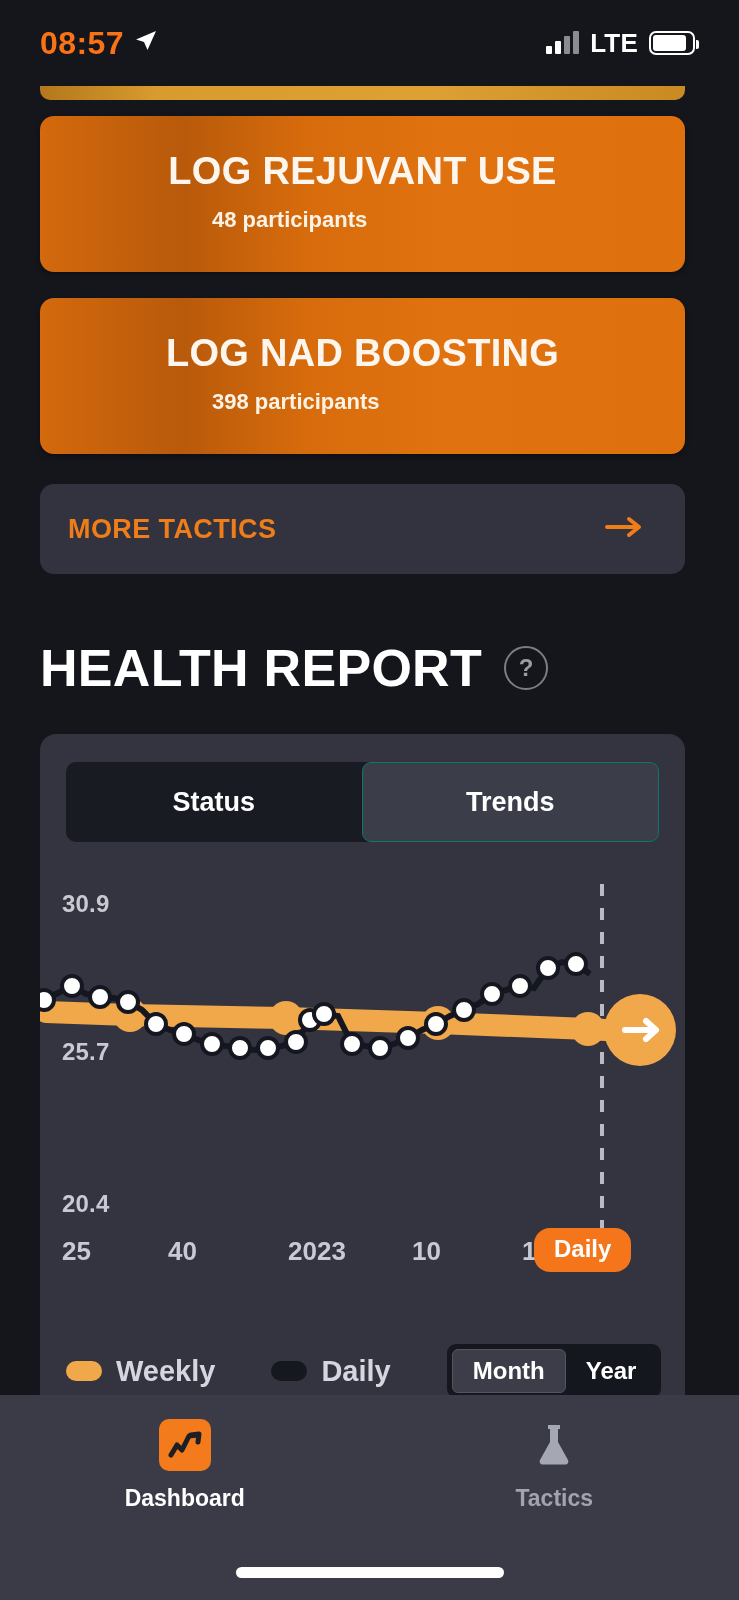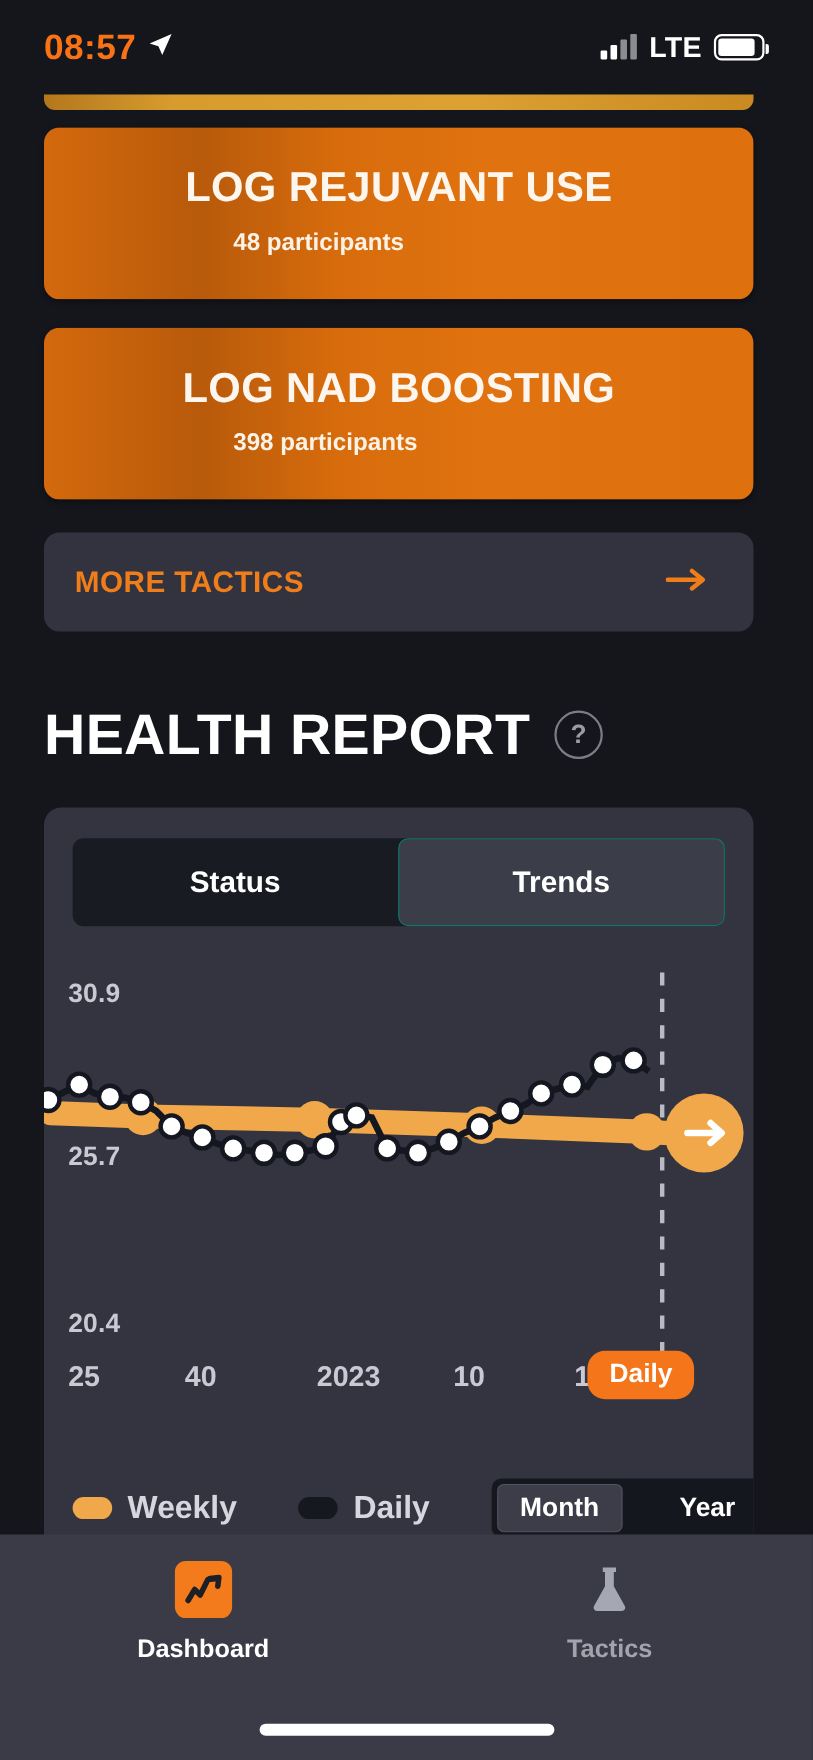--- a/index.html
+++ b/index.html
@@ -147,21 +147,21 @@
     position: absolute; bottom: 22px; left: 26px; right: 26px; height: 62px;
     display: flex; align-items: center;
   }
   .legend-item { display: flex; align-items: center; gap: 14px; margin-right: 56px; }
   .swatch { width: 36px; height: 20px; border-radius: 10px; display:block; }
   .swatch.weekly { background: #f0a84a; }
   .swatch.daily  { background: #16181f; }
   .legend-text { color: #d6d7de; font-size: 29px; font-weight: 600; }
   .range-toggle {
     margin-left: auto; background: #15171e; border-radius: 9px;
-    display: flex; padding: 5px; height: 54px; gap: 32px;
+    display: flex; padding: 5px; height: 54px;
   }
   .range-btn {
     color: #fff; font-size: 24px; font-weight: bold;
     padding: 0 20px; height: 44px; display: flex; align-items: center;
     border-radius: 6px;
   }
   .range-btn.active { background: #3c3d49; border: 1px solid #53545f; }
 
   
   .tabbar {

